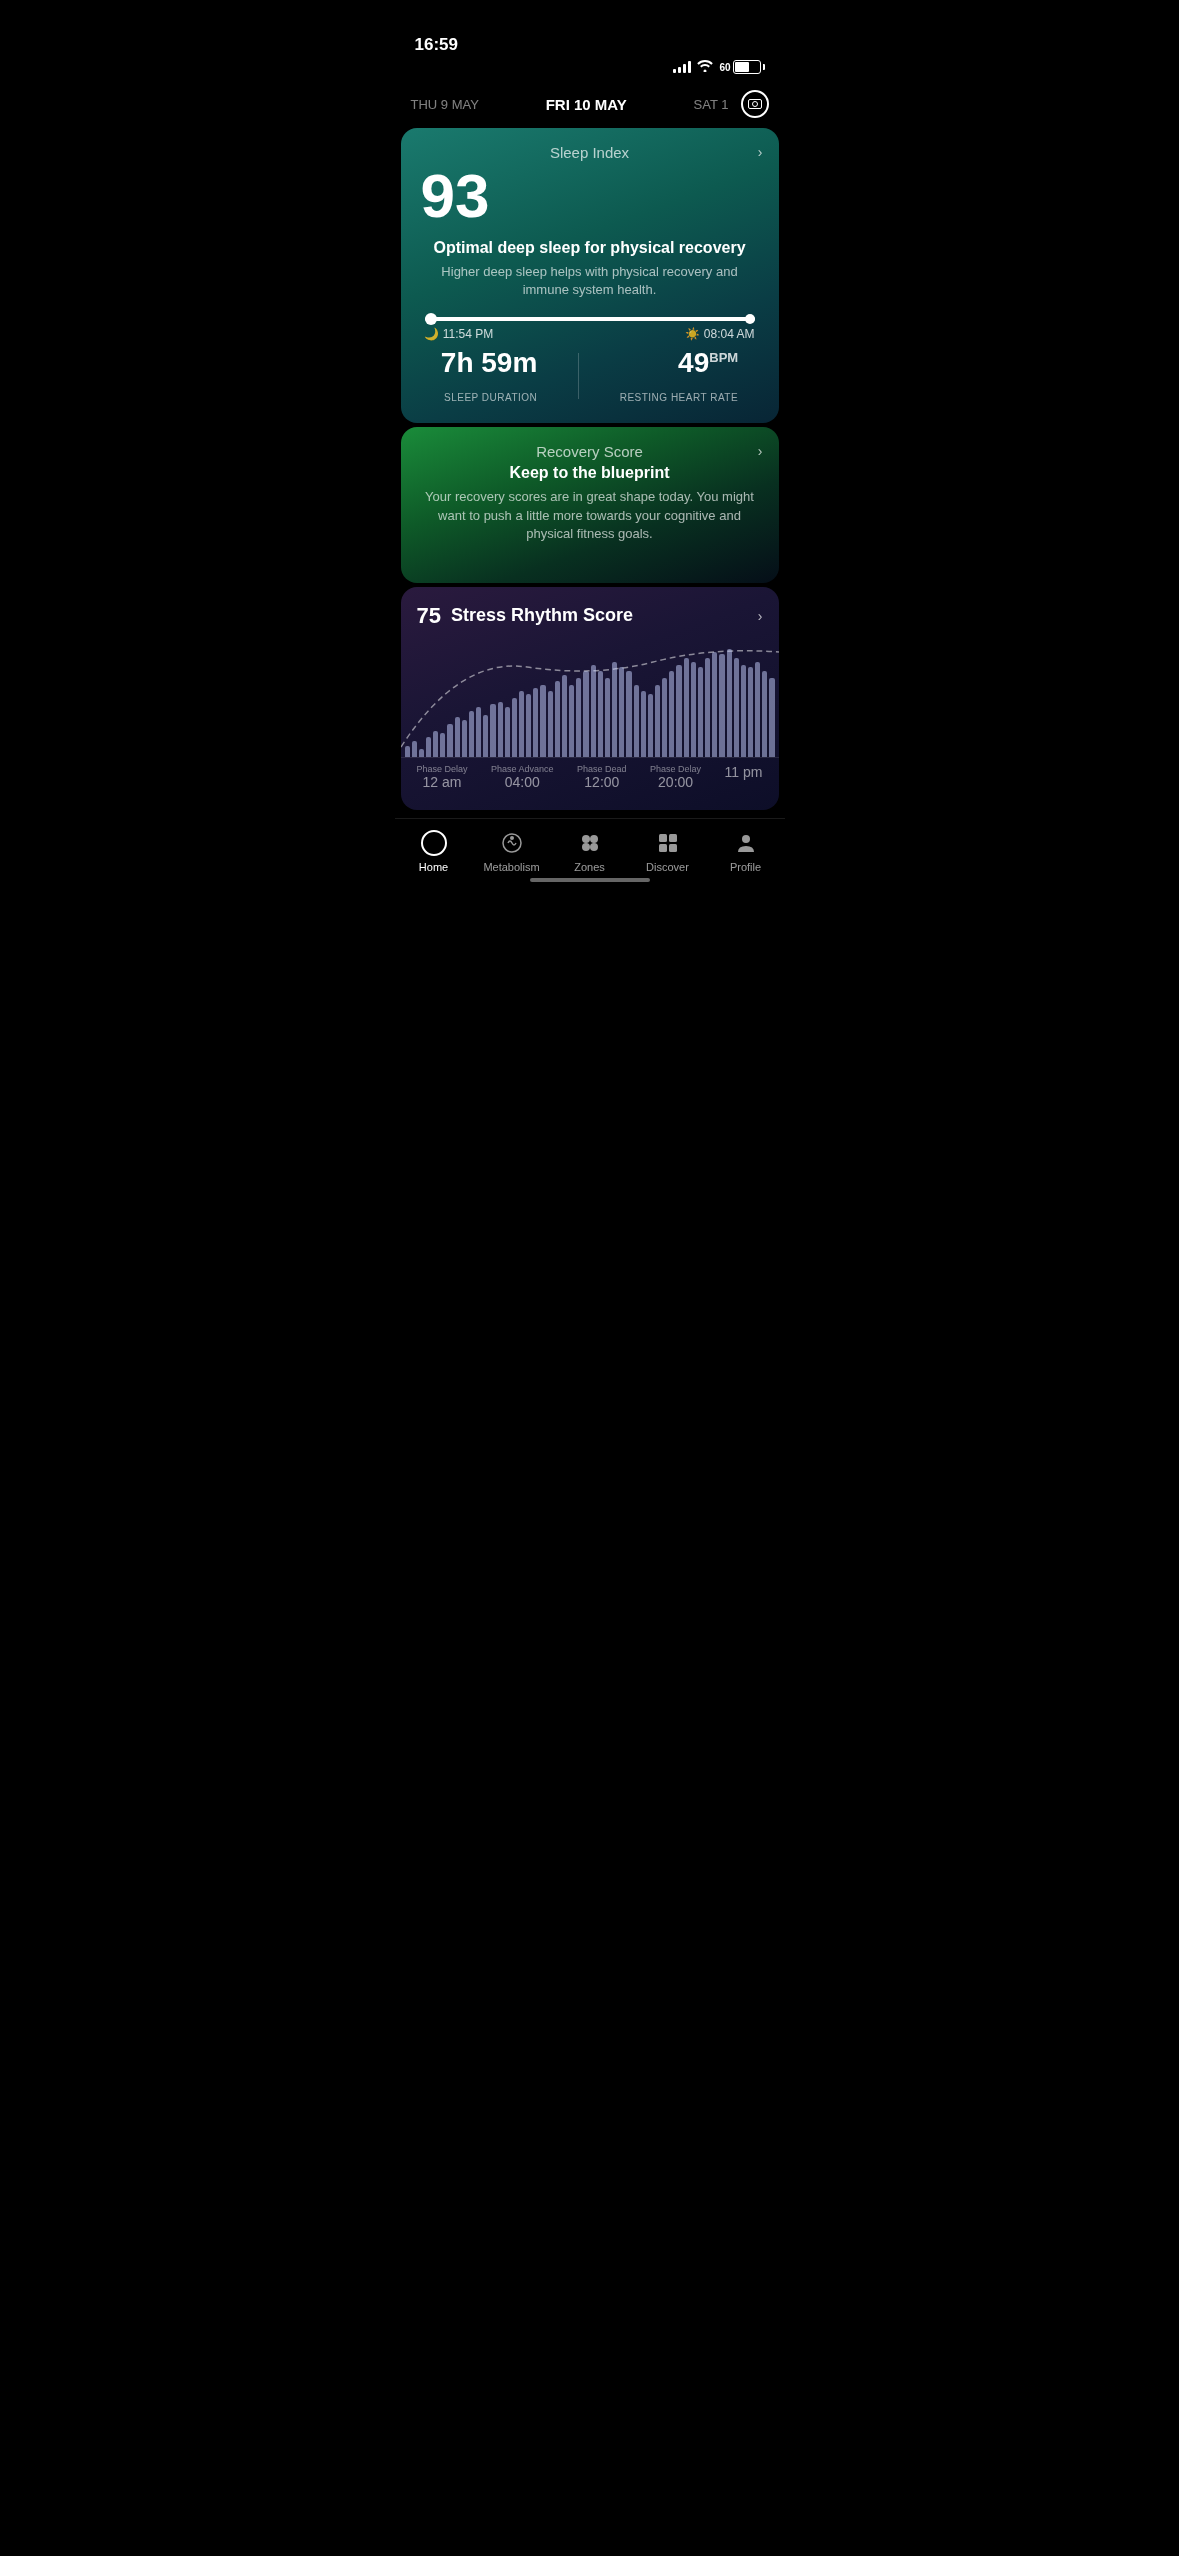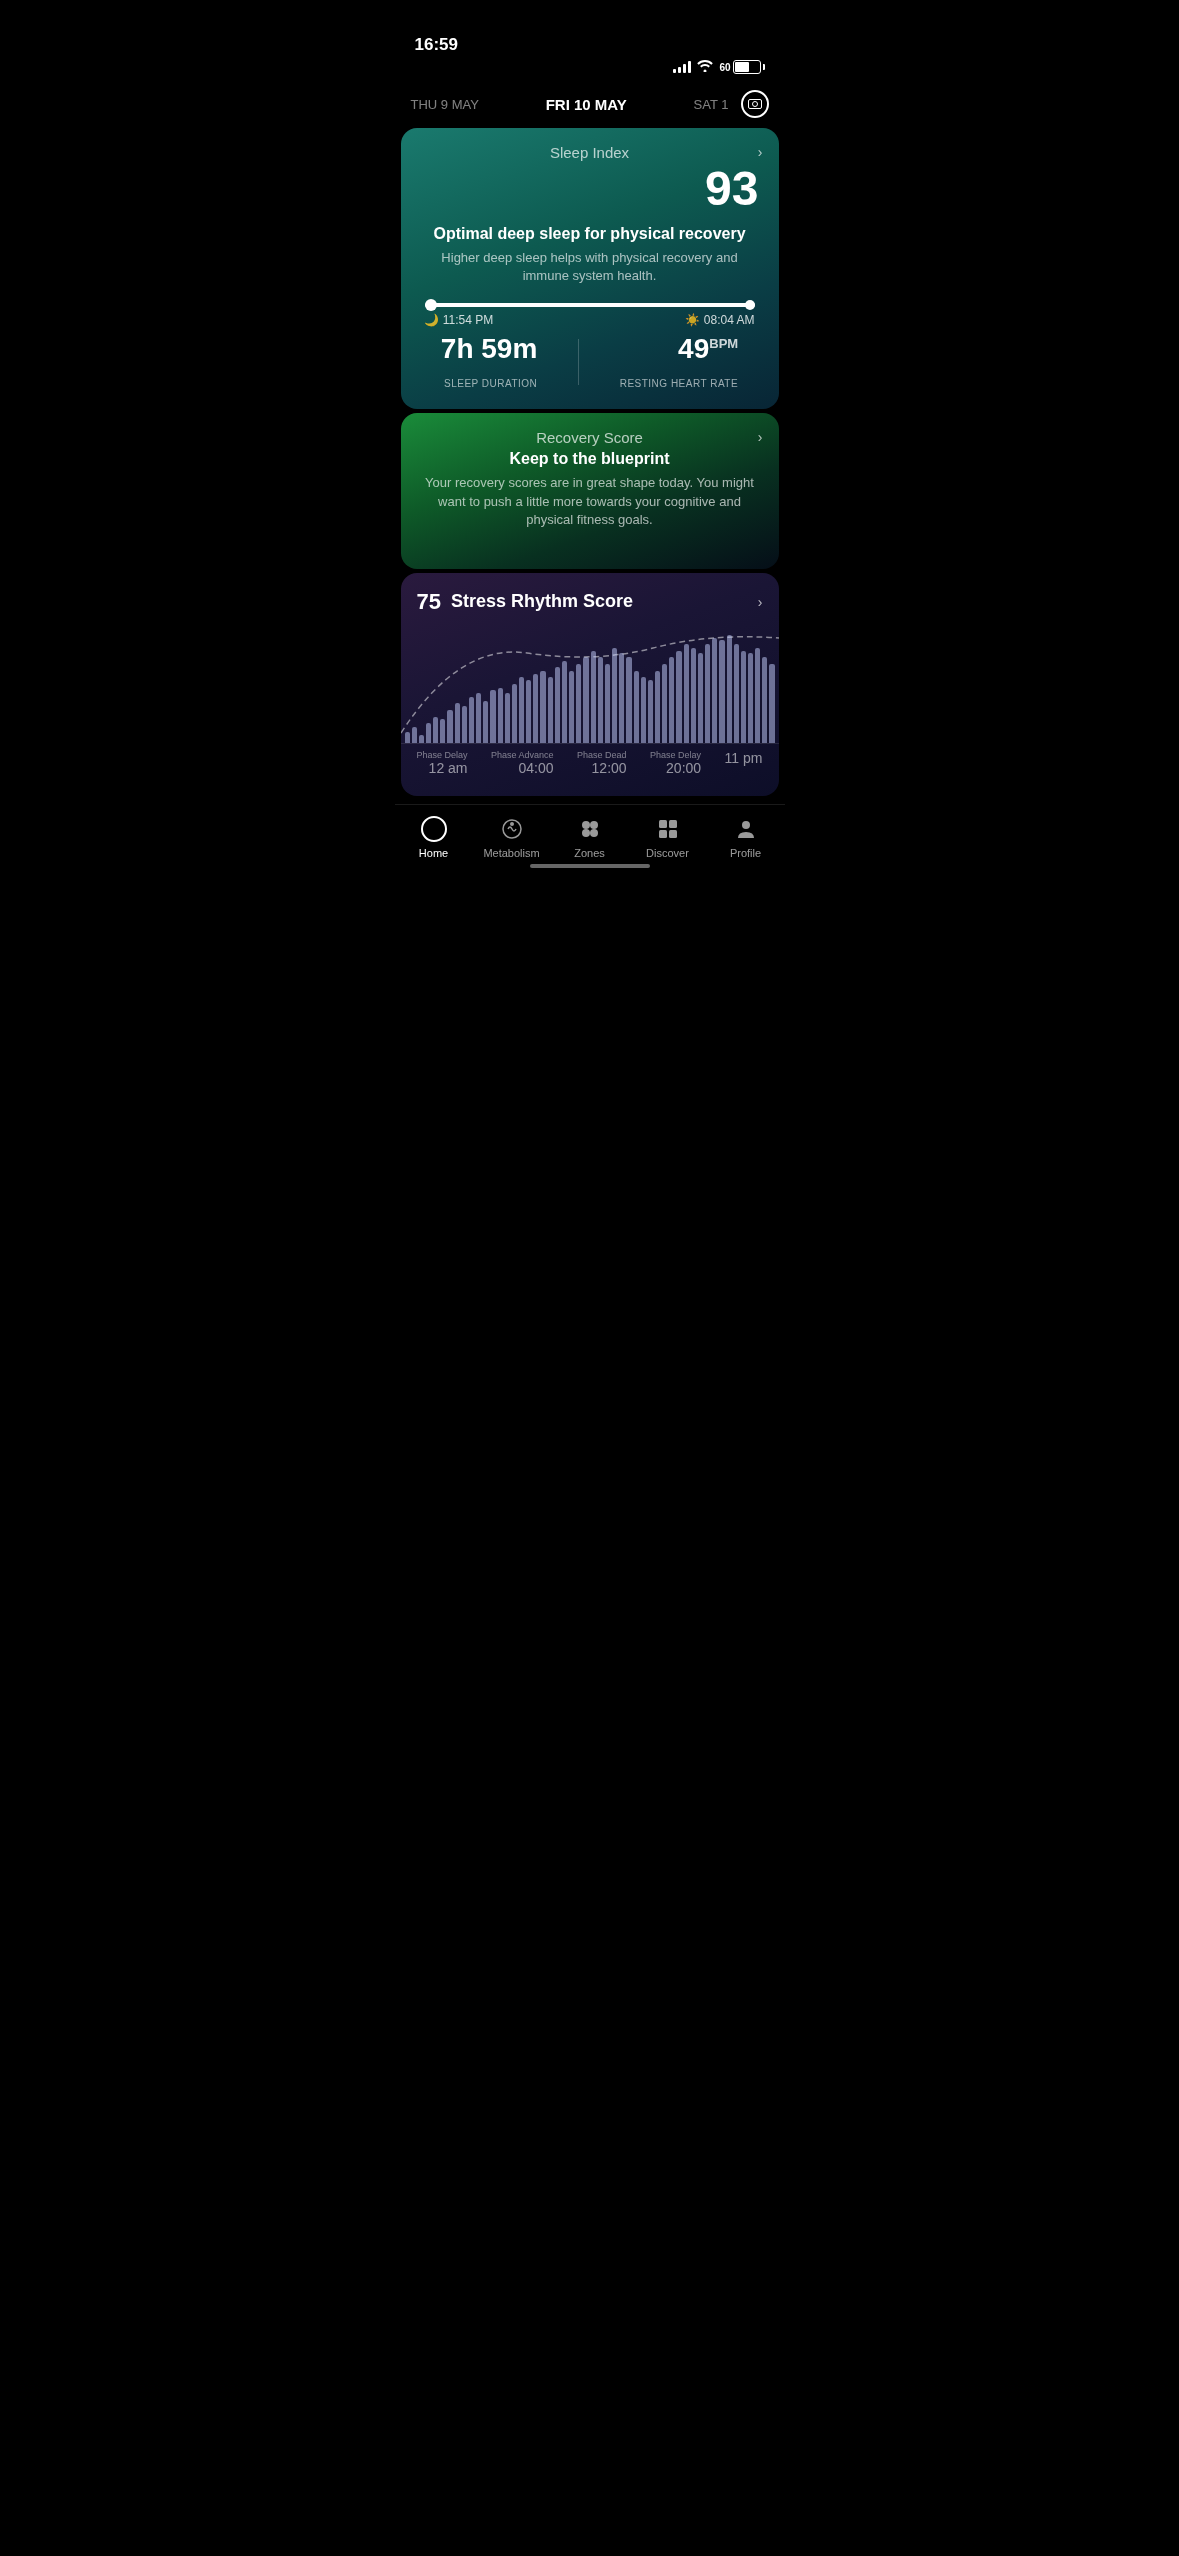--- a/index.html
+++ b/index.html
@@ -153,22 +153,22 @@
       font-size: 14px;
     }
     .card-title {
       text-align: center;
       font-size: 15px;
       color: rgba(255,255,255,0.7);
       font-weight: 400;
       margin-bottom: 4px;
     }
     .card-score {
-      text-align: right;
-      font-size: 48px;
+      text-align: left;
+      font-size: 62px;
       font-weight: 700;
       line-height: 1;
       margin-bottom: 12px;
     }
     .card-headline {
       text-align: center;
       font-size: 16px;
       font-weight: 600;
       margin-bottom: 6px;
     }
@@ -326,21 +326,21 @@
     .stress-timeline {
       display: flex;
       justify-content: space-between;
       padding: 6px 16px 4px;
       border-top: 1px solid rgba(255,255,255,0.1);
       margin-top: 0;
     }
     .stress-phase {
       font-size: 9px;
       color: rgba(255,255,255,0.45);
-      text-align: right;
+      text-align: center;
     }
     .stress-phase-time {
       font-size: 14px;
       color: rgba(255,255,255,0.55);
     }
 
     
     .bottom-nav {
       display: flex;
       justify-content: space-around;

